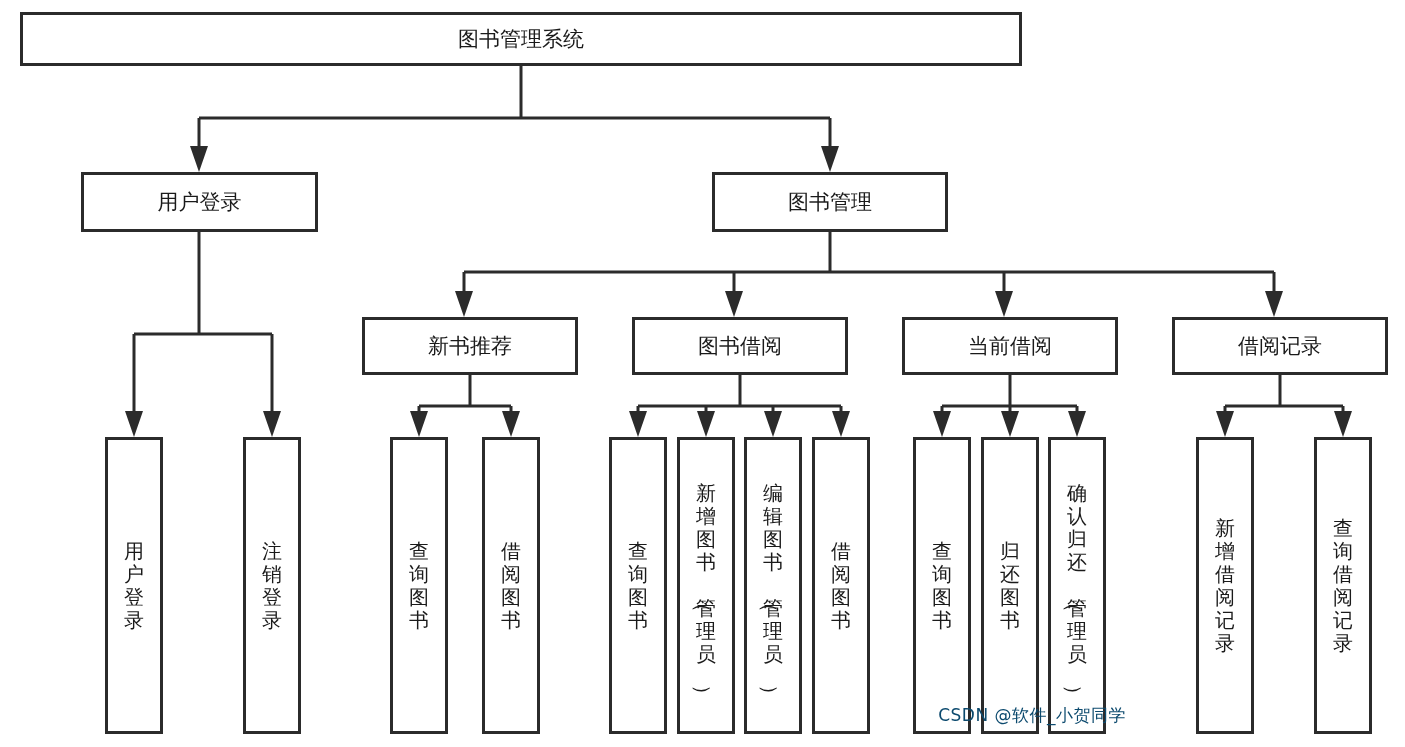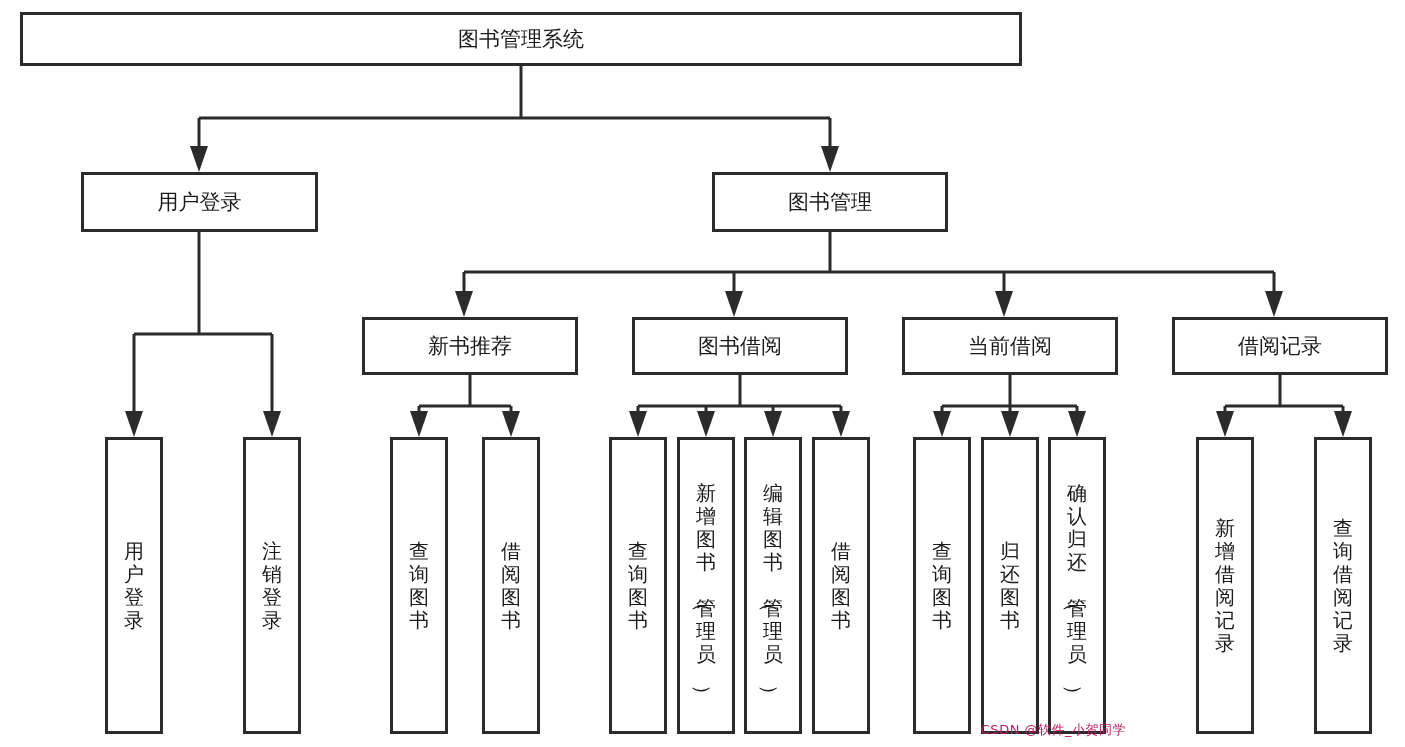--- a/index.html
+++ b/index.html
@@ -37,24 +37,24 @@
     stroke:#2b2b2b;
     stroke-width:3;
     fill:none;
     stroke-linecap:butt;
   }
   .arrow-head{fill:#2b2b2b;stroke:none;}
 
   .watermark{
     position:absolute;
     right:8px;
-    bottom:8px;
-    font-family:"DejaVu Sans","Liberation Sans",sans-serif;
-    font-size:13px;
-    color:#be185d;
+    bottom:20px;
+    font-family:"DejaVu Sans","Liberation Sans",sans-serif;
+    font-size:17px;
+    color:#0c4a6e;
     letter-spacing:0.5px;
     user-select:none;
     pointer-events:none;
     white-space:nowrap;
   }
 </style>
 </head>
 <body>
 
 <div id="diagram-root">

